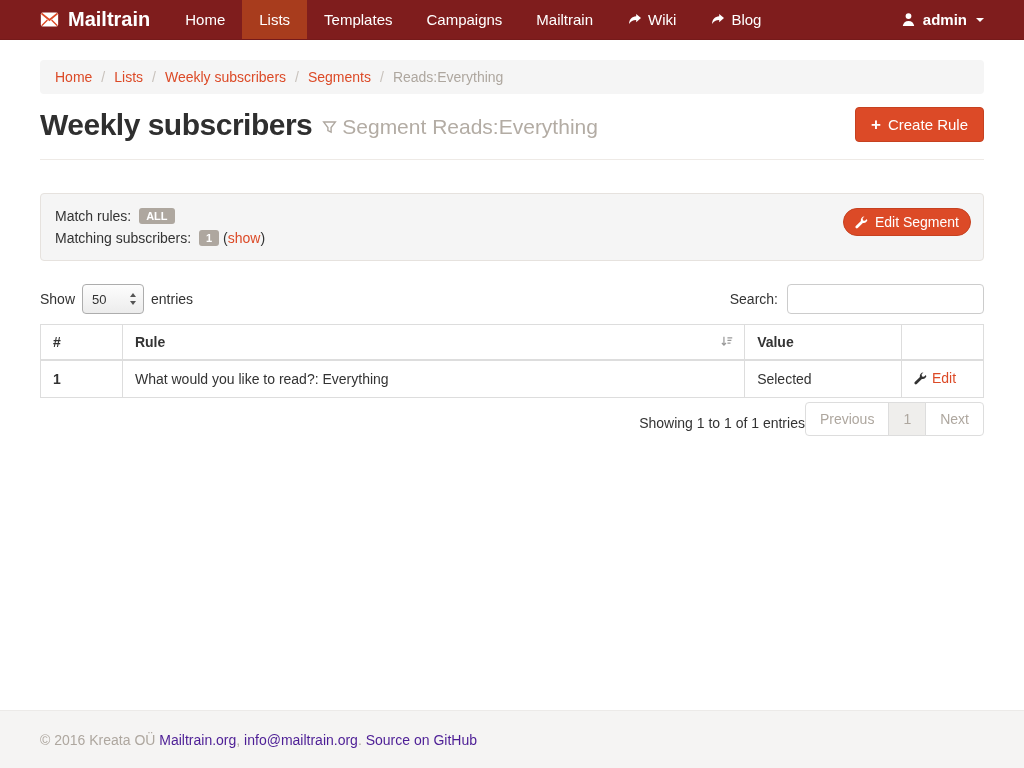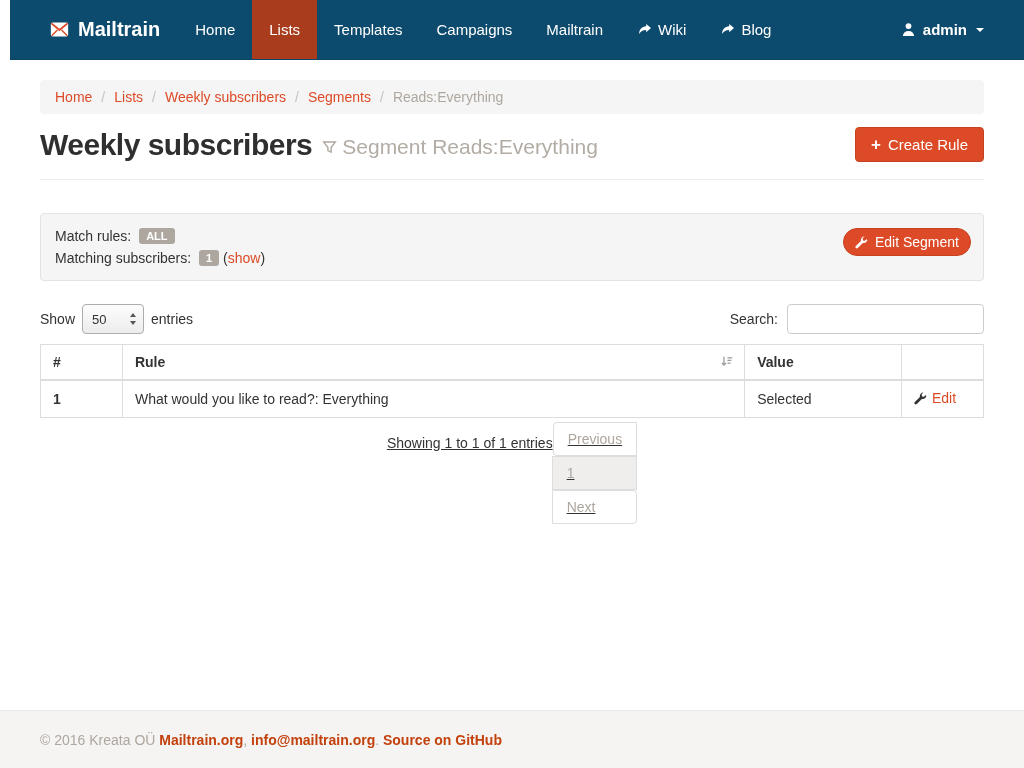--- a/index.html
+++ b/index.html
@@ -1,21 +1,21 @@
 <!DOCTYPE html>
 <html><head>
 <meta charset="utf-8">
 <style>
   * { margin:0; padding:0; box-sizing:border-box; }
   html,body { background:#fff; }
   body { font-family:"Liberation Sans", sans-serif; font-size:14px; color:#333; }
   .page { width:1024px; height:768px; display:flex; flex-direction:column; overflow:hidden; background:#fff; }
 
   
-  .navbar { height:60px; background:#0c4a6e; display:flex; align-items:stretch; color:#fff; flex-shrink:0; border-bottom:1px solid rgba(0,0,0,0.08);margin-left:10px; }
+  .navbar { height:40px; background:#7f1d1d; display:flex; align-items:stretch; color:#fff; flex-shrink:0; border-bottom:1px solid rgba(0,0,0,0.08); }
   .brand { display:flex; align-items:center; gap:9px; padding:0 18px 0 40px; font-size:20px; font-weight:bold; cursor:pointer; }
   .nav-items { display:flex; align-items:stretch; list-style:none; }
   .nav-item { display:flex; align-items:center; gap:7px; padding:0 17px; font-size:15px; cursor:pointer; }
   .nav-item.active { background:#A83C1D; }
   .nav-right { margin-left:auto; display:flex; align-items:center; gap:7px; padding:0 40px 0 17px; font-size:15px; cursor:pointer;font-weight:bold; }
   .caret { width:0; height:0; border-left:4px solid transparent; border-right:4px solid transparent; border-top:4px solid #fff; display:inline-block; margin-left:2px; }
   .nav-icon { display:inline-flex; }
 
   
   .container { width:1024px; padding:0 40px; flex:1 0 auto; }
@@ -57,33 +57,33 @@
   table.rules th, table.rules td { border:1px solid #DDD; padding:9px 12px; text-align:left; vertical-align:middle; }
   table.rules th { font-weight:bold; border-bottom-width:2px; cursor:pointer; }
   .col-num { width:82px; } .col-rule { width:623px; } .col-value { width:157px; } .col-actions { width:82px; }
   th.sortable-active { position:relative; }
   .sort-icon { position:absolute; right:10px; top:50%; transform:translateY(-50%); }
   td.cell-num { font-weight:bold; }
   .edit-link { color:#DC4A27; text-decoration:none; display:inline-flex; align-items:center; gap:5px; cursor:pointer; }
   .edit-link .wrench { color:#333; }
 
   
-  .table-footer { display:flex; justify-content:center; align-items:flex-start; margin-top:4px;text-decoration:underline; }
+  .table-footer { display:flex; justify-content:flex-end; align-items:flex-start; margin-top:4px; }
   .dt-info { padding-top:13px; }
-  .pagination { display:inline-flex; list-style:none; margin-top:0;flex-direction:column; }
+  .pagination { display:inline-flex; list-style:none; margin-top:0; }
   .pagination li { border:1px solid #DDD; background:#fff; color:#AEA79F; padding:8px 14px; font-size:14px; margin-left:-1px; cursor:pointer; }
   .pagination li.first { border-radius:4px 0 0 4px; margin-left:0; }
   .pagination li.last { border-radius:0 4px 4px 0; }
   .pagination li.current { background:#EFEEEC; }
 
   
   .footer { flex-shrink:0; height:58px; background:#F5F4F3; border-top:1px solid #ECEAE8; display:flex; align-items:center; }
   .footer-inner { padding:0 40px; }
   .footer-inner, .footer-inner span { color:#AEA79F; }
-  .footer a { color:#c2410c; text-decoration:none; cursor:pointer;font-weight:bold; }
+  .footer a { color:#4c1d95; text-decoration:none; cursor:pointer; }
 
   svg { display:block; }
 </style>
 </head>
 <body>
 
 <div class="page">
 
   <nav class="navbar">
     <div class="brand">

